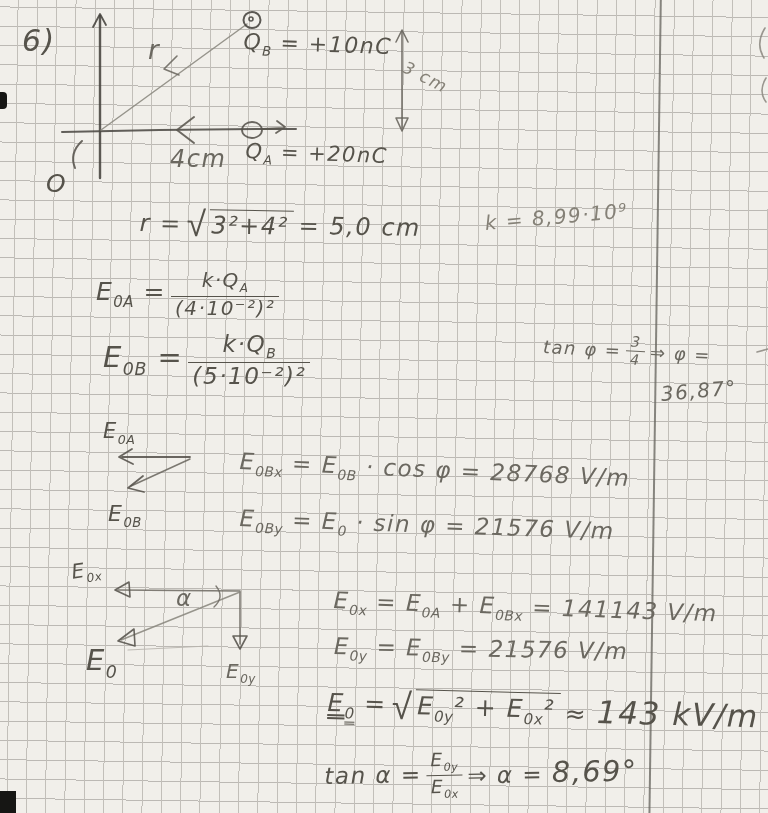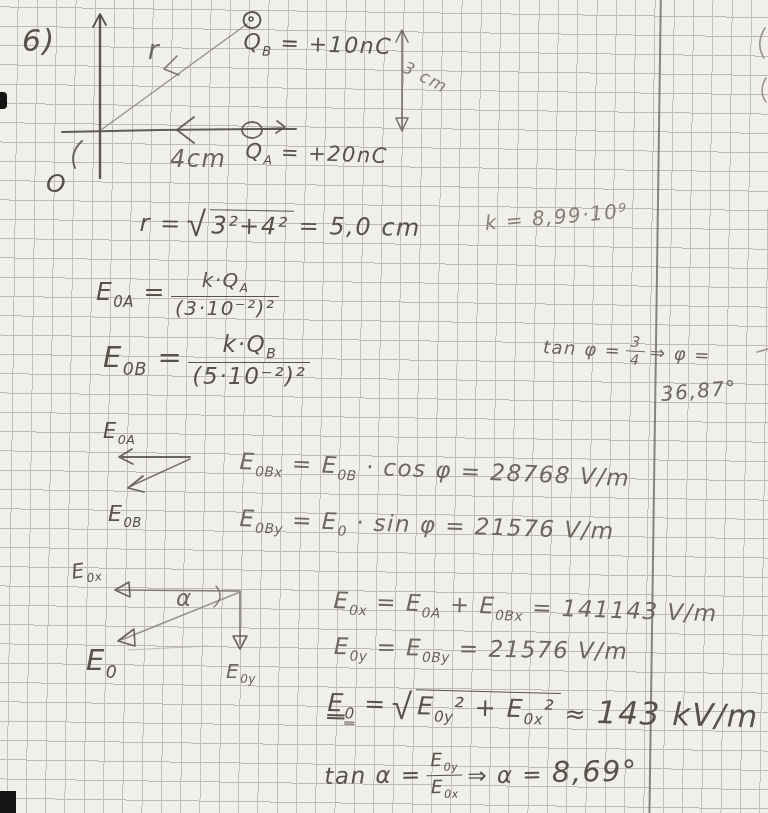--- a/index.html
+++ b/index.html
@@ -125,21 +125,21 @@
   </div>
 
   <div class="hw light" style="left:484px;top:212px;font-size:20px;transform:rotate(-5deg)">
     <span>k = 8,99·10⁹</span>
   </div>
 
   <div class="hw dark" style="left:96px;top:270px;font-size:25px">
     <span><span>E</span><span class="sb">0A</span><span> =</span></span>
     <span class="frac">
       <span class="num"><span>k·Q</span><span class="sb">A</span></span>
-      <span class="den"><span>(3·10⁻²)²</span></span>
+      <span class="den"><span>(4·10⁻²)²</span></span>
     </span>
   </div>
 
   <div class="hw dark" style="left:103px;top:332px;font-size:29px">
     <span><span>E</span><span class="sb">0B</span><span> =</span></span>
     <span class="frac">
       <span class="num"><span>k·Q</span><span class="sb">B</span></span>
       <span class="den"><span>(5·10⁻²)²</span></span>
     </span>
   </div>

